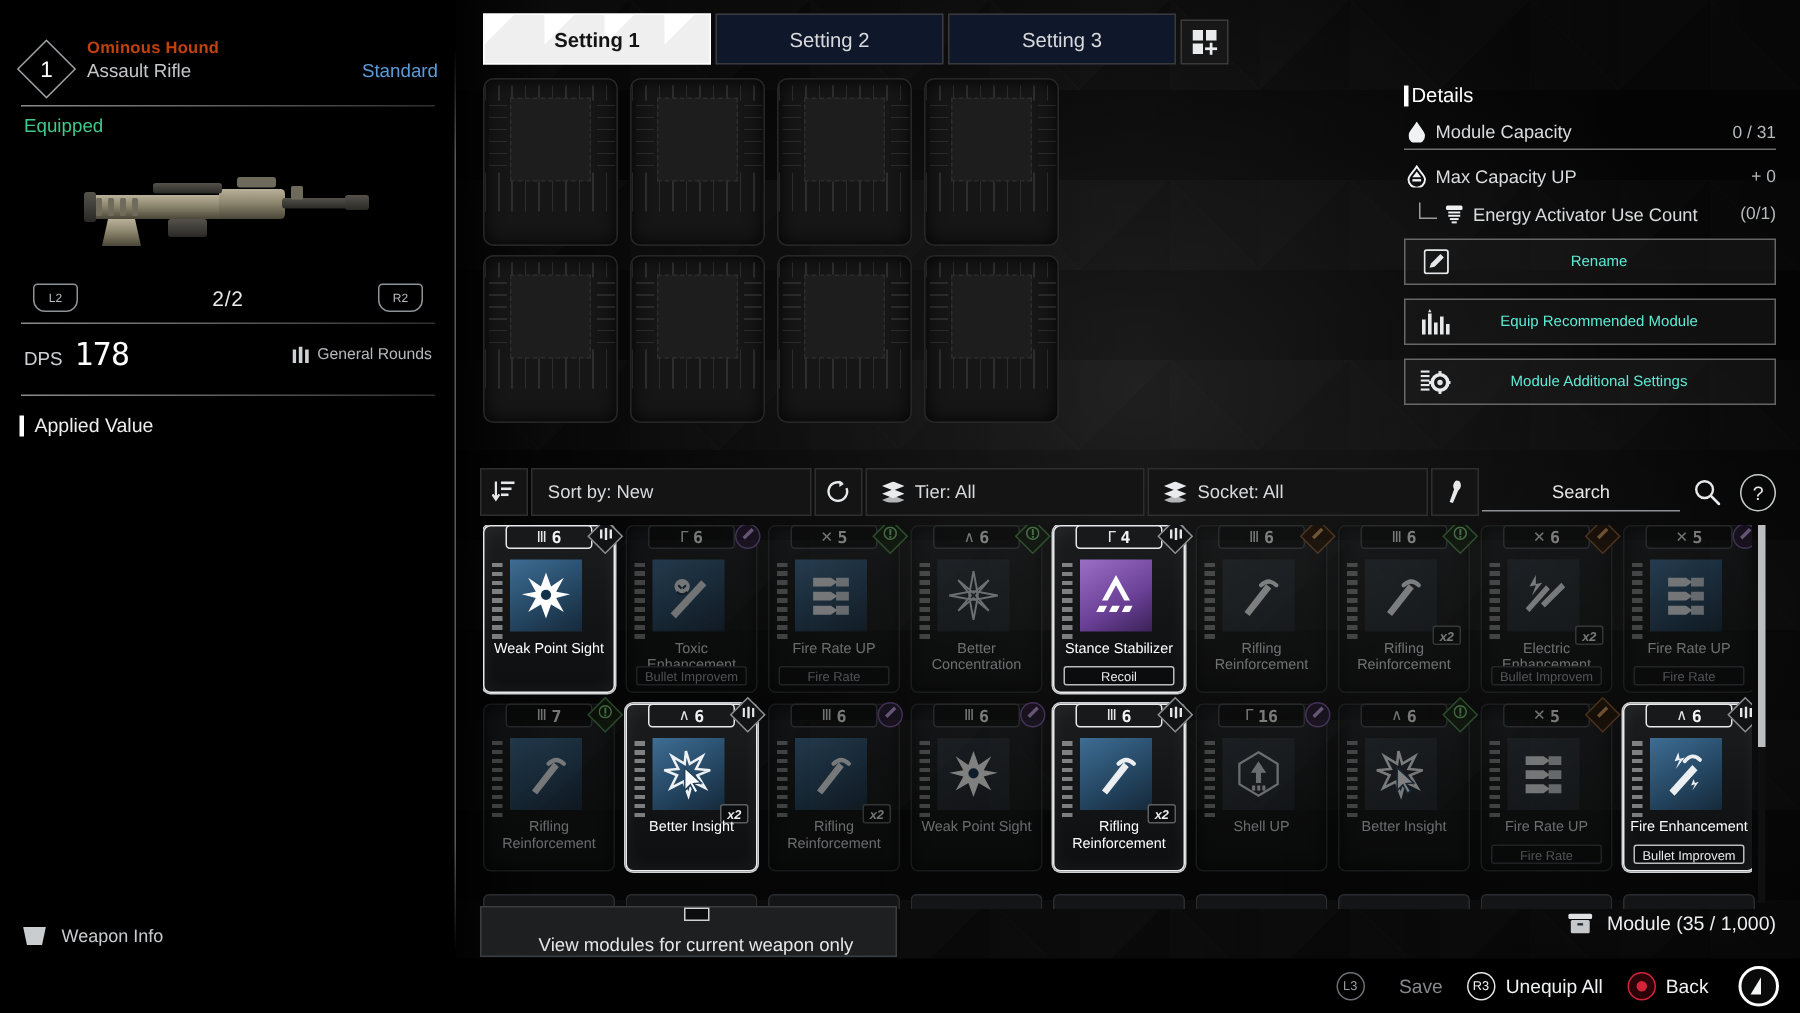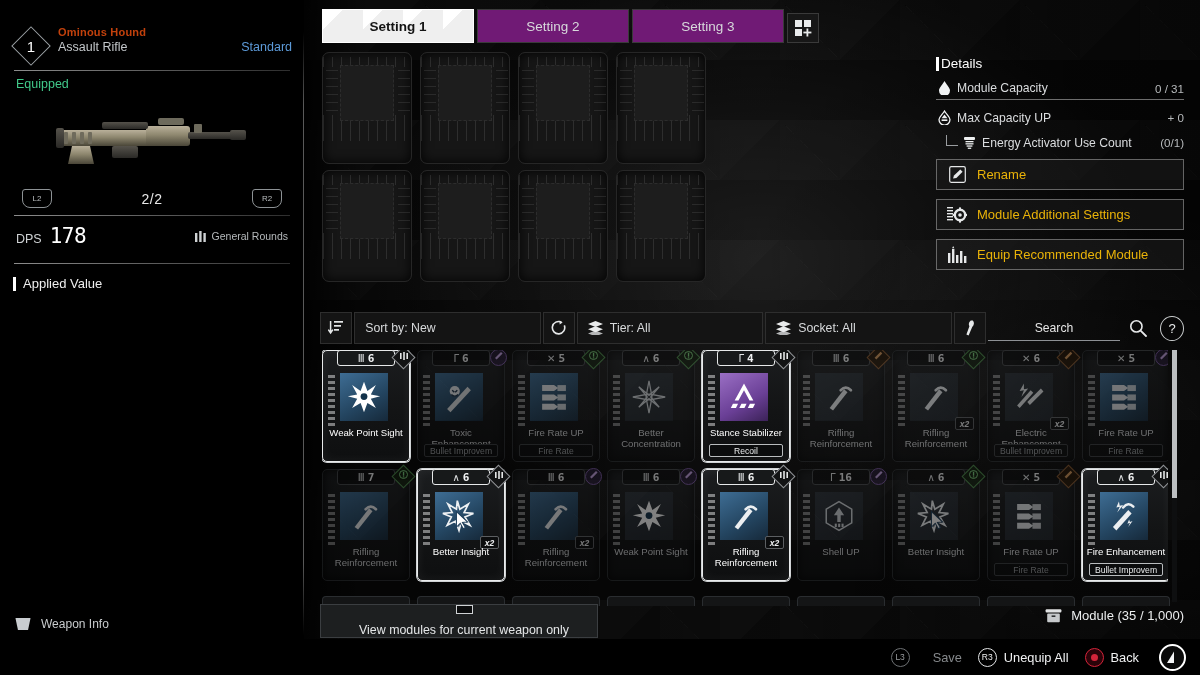--- a/index.html
+++ b/index.html
@@ -51,21 +51,21 @@
   .rounds{ display:flex; align-items:center; gap:6px; font-size:10.5px; color:#b5b9bb;}
   .applied{ display:flex; align-items:center; gap:7px; padding-left:13px; margin-top:12px; }
   .vbar{ width:3px; height:14px; background:#fff; }
   .applied-t{ font-size:13px; color:#eee; }
   .wpninfo{ position:absolute; left:14px; bottom:44px; display:flex; align-items:center; gap:9px;}
   .wpninfo span{ font-size:12px; color:#c8cbcd; }
   .trapz{ width:18px;height:12px; background:#c9cdd0; clip-path:polygon(8% 0,92% 0,78% 100%,22% 100%); border-radius:2px;}
   
   #tabs{ position:absolute; left:322px; top:9px; display:flex; align-items:flex-end; gap:3px; }
   .tab{ width:152px; height:34px; display:flex; align-items:center; justify-content:center;
-        font-size:13.5px; color:#d7d9db; background:#701a75; border:1px solid #3a3a3a; cursor:pointer;}
+        font-size:13.5px; color:#d7d9db; background:#0f172a; border:1px solid #3a3a3a; cursor:pointer;}
   .tab.active{ color:#141414; font-weight:bold;
     background:linear-gradient(135deg,#fff 25%,#efefef 25%) 0 0/40px 40px, #f5f5f5;
     border-color:#fff;}
   .tab-add{ width:32px;height:30px; background:#171717; border:1px solid #3a3a3a; display:flex;align-items:center;justify-content:center;}
   
   #slots{ position:absolute; left:322px; top:52px; width:396px; display:grid; grid-template-columns:repeat(4,90px); gap:6px 8px;}
   .slot{ width:90px;height:112px; border-radius:7px; position:relative; background:#161616; border:1px solid #262626;
          box-shadow:inset 0 0 12px rgba(0,0,0,.9); overflow:hidden; cursor:pointer;}
   .slot .chip{ position:absolute; left:17px; top:12px; right:17px; bottom:42px; background:#1d1d1d; border:1px dashed rgba(255,255,255,.07);}
   .slot .pins{ position:absolute; inset:0;
@@ -81,21 +81,21 @@
   .det-row{ display:flex; align-items:center; margin-top:10px; font-size:12.2px; color:#dadcde;}
   .det-row .ic{ width:16px; flex:0 0 16px; display:flex; justify-content:center; }
   .det-row .nm{ flex:1; padding-left:5px; }
   .det-row .vl{ color:#b7babc; font-size:11.6px; }
   .det-line{ height:1px; background:rgba(255,255,255,.42); margin-top:4px; }
   .sub-row{ margin-left:10px; }
   .elbow{ width:12px;height:11px; border-left:1px solid #9a9da0; border-bottom:1px solid #9a9da0; margin-right:3px; margin-bottom:4px;}
   .det-btn{ margin-top:9px; height:31px; display:flex; align-items:center; border:1px solid rgba(255,255,255,.35);
             background:rgba(30,30,30,.45); cursor:pointer;}
   .det-btn .bi{ width:40px; display:flex; align-items:center; justify-content:center;}
-  .det-btn .bt{ flex:1; text-align:left; font-size:13px; color:#eab308; padding-right:28px;}
+  .det-btn .bt{ flex:1; text-align:center; font-size:10px; color:#5eead4; padding-right:28px;}
   
   #filter{ position:absolute; left:320px; top:312px; width:864px; height:32px; display:flex; align-items:center; gap:2px;}
   .fcell{ height:32px; background:#141414; border:1px solid #2e2e2e; display:flex; align-items:center; gap:7px; padding:0 10px; cursor:pointer;}
   .fcell.icon{ width:34px; justify-content:center; padding:0; }
   .fsort{ width:196px; }
   .ftier{ width:196px; }
   .fsock{ width:196px; }
   .fcell .ft{ font-size:12.3px; color:#d8dadc; }
   .fsearch{ width:140px; background:transparent; border:none; border-bottom:1px solid #8d9094; height:26px;
             display:flex; align-items:center; justify-content:center; }
@@ -356,54 +356,54 @@
         <path d="M4 12.5 L5 9.6 L11.3 3.4 L13.6 5.7 L7.4 11.9 Z" fill="#e6e8e9"></path>
       </svg>
     </div>
     <div class="bt">Rename</div>
   </div>
 
   <div class="det-btn">
     <div class="bi">
       <svg width="20" height="18" viewBox="0 0 20 18">
         <g fill="#e6e8e9">
+          <rect x="1" y="7" width="2.4" height="10"></rect>
+            <rect x="5" y="3" width="2.4" height="14"></rect>
+          <rect x="9" y="9" width="2.4" height="8"></rect>
+            <rect x="13" y="5" width="2.4" height="12"></rect>
+            <rect x="17" y="10" width="2.4" height="7"></rect>
+          <path d="M6.2 0 L7.3 2.2 L5.1 2.2 Z"></path>
+        </g>
+      </svg>
+    </div>
+    <div class="bt">Equip Recommended Module</div>
+  </div>
+
+  <div class="det-btn">
+    <div class="bi">
+      <svg width="20" height="18" viewBox="0 0 20 18">
+        <g fill="#e6e8e9">
           <rect x="0" y="1" width="6" height="1.4"></rect>
             <rect x="0" y="4" width="6" height="1.4"></rect>
           <rect x="0" y="7" width="6" height="1.4"></rect>
             <rect x="0" y="10" width="6" height="1.4"></rect>
             <rect x="0" y="13" width="6" height="1.4"></rect>
         </g>
         <circle cx="13" cy="9" r="5.2" fill="none" stroke="#e6e8e9" stroke-width="2.4"></circle>
         <circle cx="13" cy="9" r="1.8" fill="#e6e8e9"></circle>
         <g fill="#e6e8e9">
             <rect x="12" y="1.4" width="2" height="3"></rect>
             <rect x="12" y="13.6" width="2" height="3"></rect>
           <rect x="5.6" y="8" width="3" height="2"></rect>
             <rect x="17.4" y="8" width="3" height="2"></rect>
           </g>
       </svg>
     </div>
     <div class="bt">Module Additional Settings</div>
   </div>
-
-  <div class="det-btn">
-    <div class="bi">
-      <svg width="20" height="18" viewBox="0 0 20 18">
-        <g fill="#e6e8e9">
-          <rect x="1" y="7" width="2.4" height="10"></rect>
-            <rect x="5" y="3" width="2.4" height="14"></rect>
-          <rect x="9" y="9" width="2.4" height="8"></rect>
-            <rect x="13" y="5" width="2.4" height="12"></rect>
-            <rect x="17" y="10" width="2.4" height="7"></rect>
-          <path d="M6.2 0 L7.3 2.2 L5.1 2.2 Z"></path>
-        </g>
-      </svg>
-    </div>
-    <div class="bt">Equip Recommended Module</div>
-  </div>
 </div>
 
 <div id="filter">
   <div class="fcell icon">
     <svg width="16" height="16" viewBox="0 0 16 16">
       <g fill="#e6e8e9">
           <rect x="6" y="1" width="9" height="1.7"></rect>
           <rect x="6" y="5" width="7" height="1.7"></rect>
           <rect x="6" y="9" width="5" height="1.7"></rect>
         </g>

